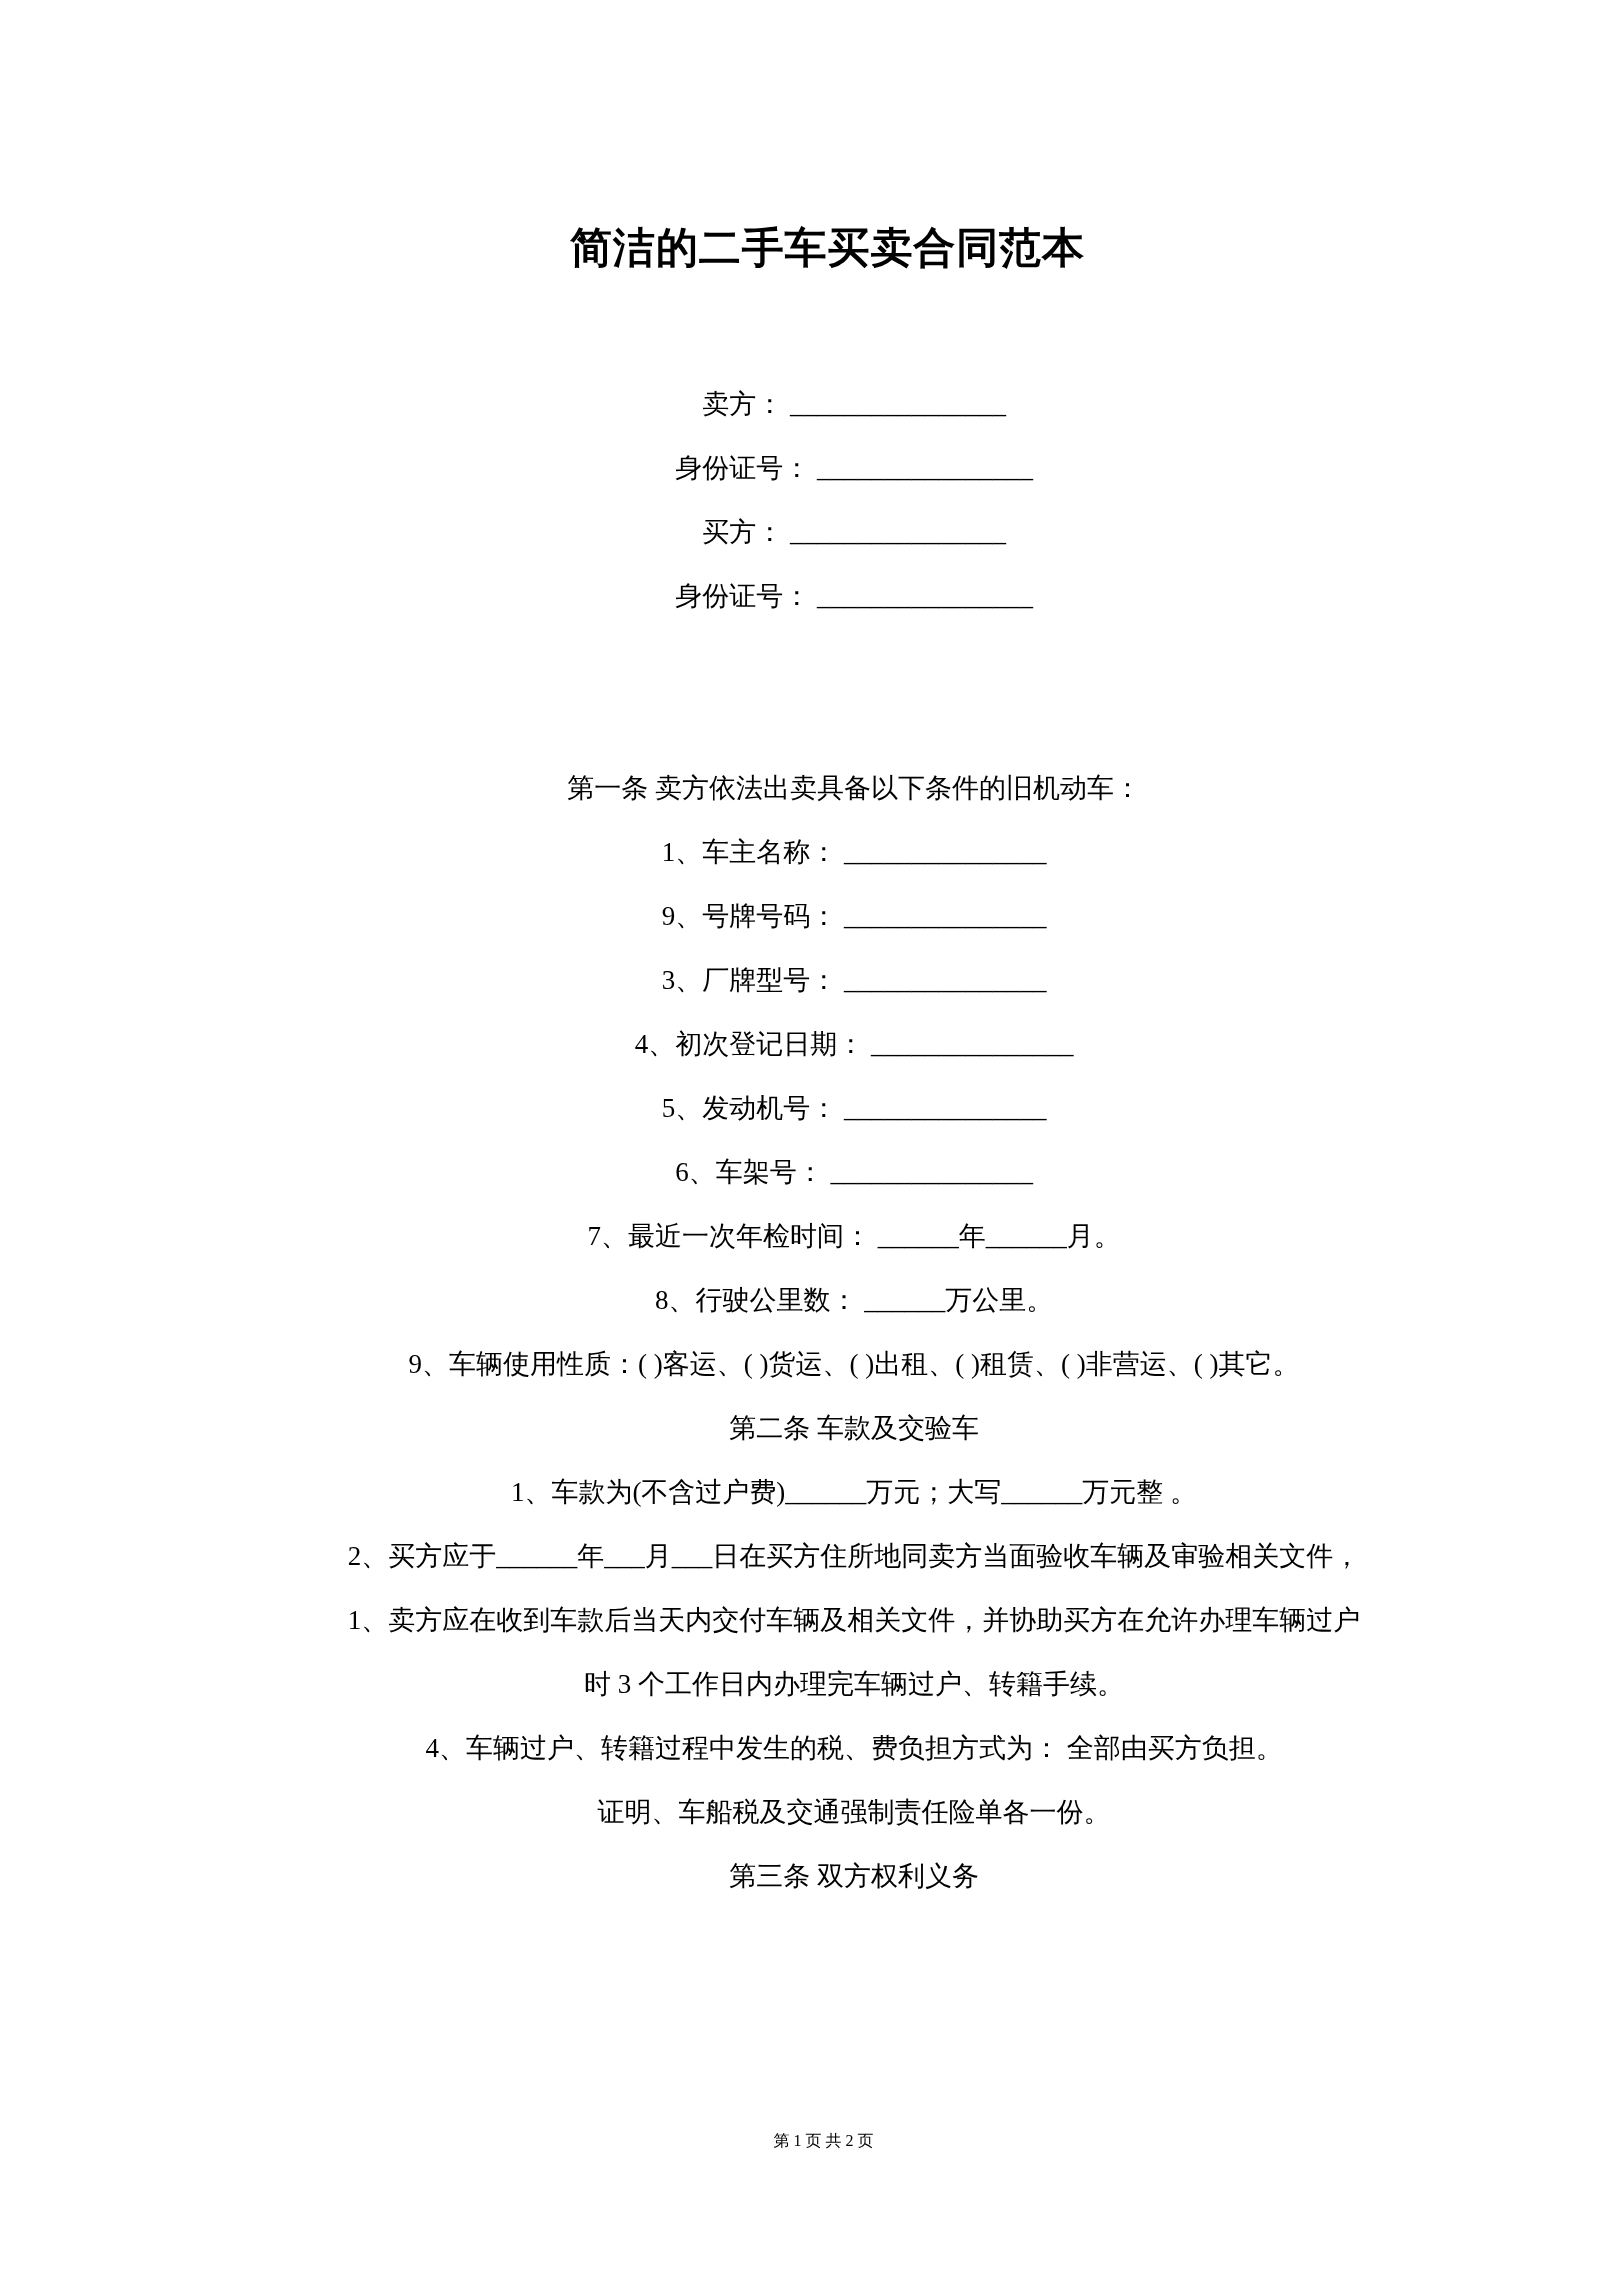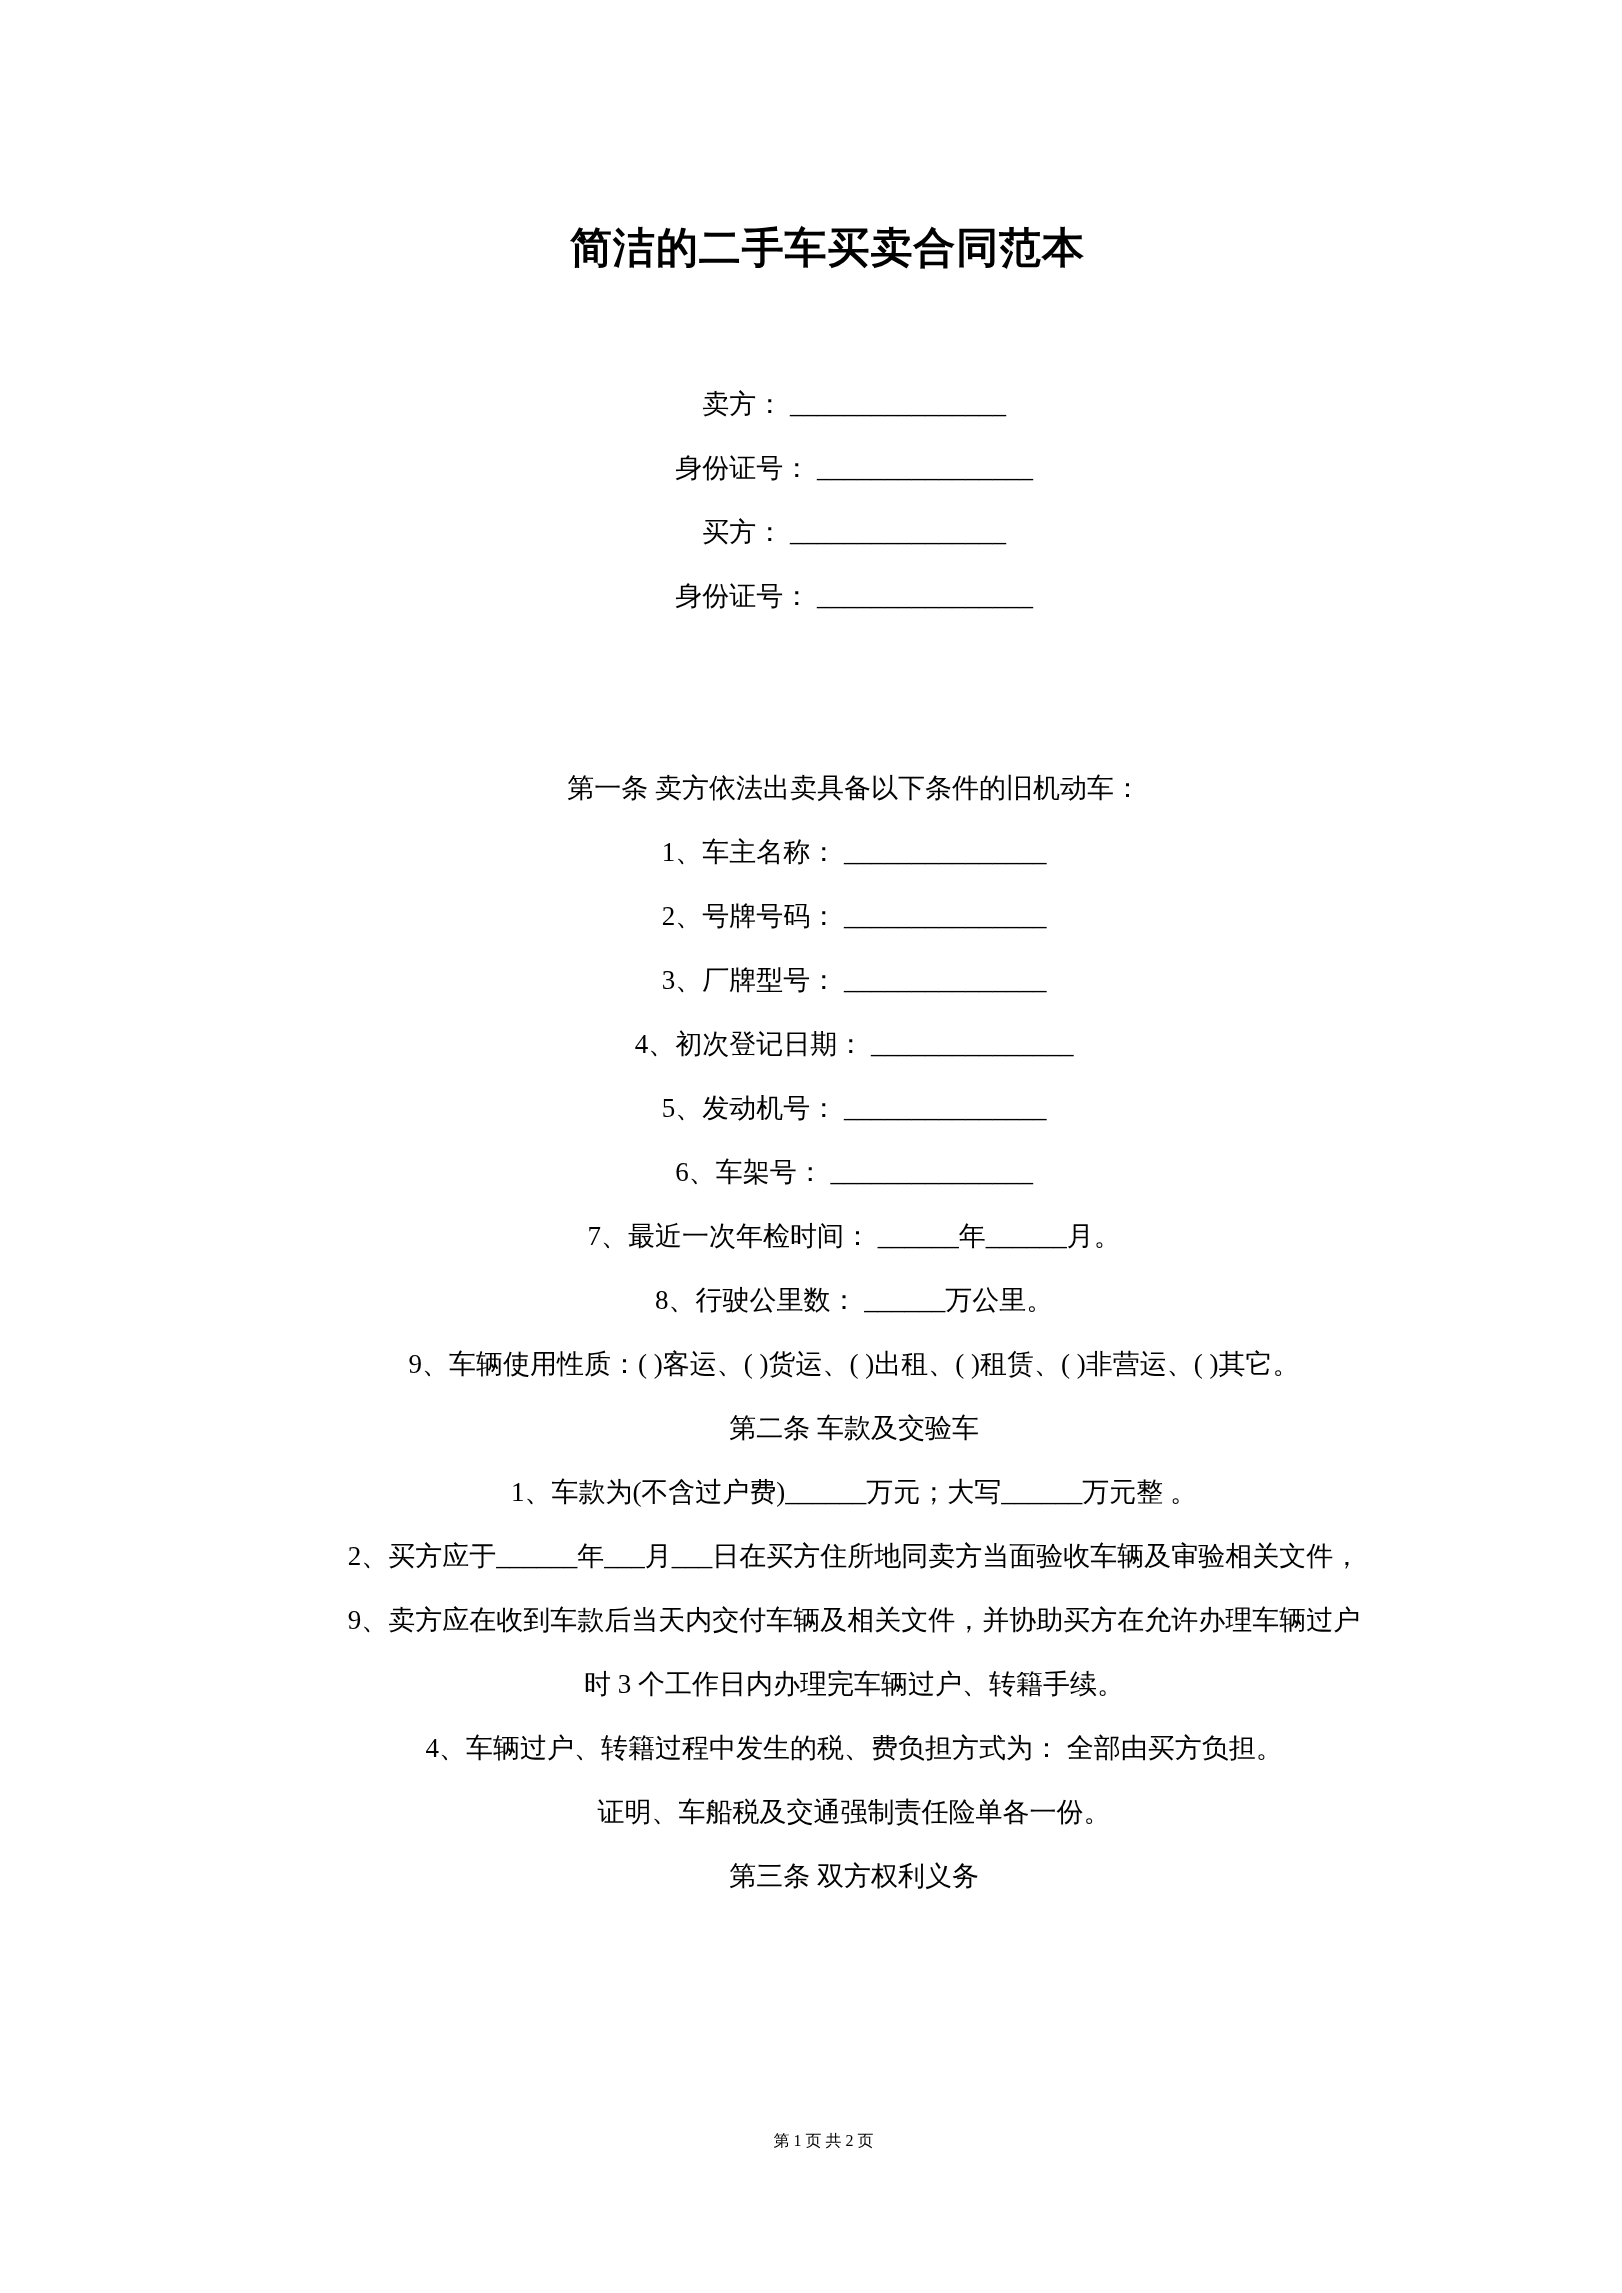--- a/index.html
+++ b/index.html
@@ -72,33 +72,33 @@
     <div class="line">卖方： ________________</div>
     <div class="line">身份证号： ________________</div>
     <div class="line">买方： ________________</div>
     <div class="line">身份证号： ________________</div>
 
     <div class="spacer"></div>
     <div class="spacer"></div>
 
     <div class="line">第一条 卖方依法出卖具备以下条件的旧机动车：</div>
     <div class="line">1、车主名称： _______________</div>
-    <div class="line">2、号牌号码： _______________</div>
+    <div class="line">9、号牌号码： _______________</div>
     <div class="line">3、厂牌型号： _______________</div>
     <div class="line">4、初次登记日期： _______________</div>
     <div class="line">5、发动机号： _______________</div>
     <div class="line">6、车架号： _______________</div>
     <div class="line">7、最近一次年检时间： ______年______月。</div>
     <div class="line">8、行驶公里数： ______万公里。</div>
     <div class="line">9、车辆使用性质：( )客运、( )货运、( )出租、( )租赁、( )非营运、( )其它。</div>
 
     <div class="line">第二条 车款及交验车</div>
     <div class="line">1、车款为(不含过户费)______万元；大写______万元整 。</div>
     <div class="line">2、买方应于______年___月___日在买方住所地同卖方当面验收车辆及审验相关文件，</div>
-    <div class="line">9、卖方应在收到车款后当天内交付车辆及相关文件，并协助买方在允许办理车辆过户</div>
+    <div class="line">1、卖方应在收到车款后当天内交付车辆及相关文件，并协助买方在允许办理车辆过户</div>
     <div class="line">时 3 个工作日内办理完车辆过户、转籍手续。</div>
     <div class="line">4、车辆过户、转籍过程中发生的税、费负担方式为： 全部由买方负担。</div>
     <div class="line">证明、车船税及交通强制责任险单各一份。</div>
 
     <div class="line">第三条 双方权利义务</div>
 
   </div>
 
   <div class="page-footer">第 1 页 共 2 页</div>
 

